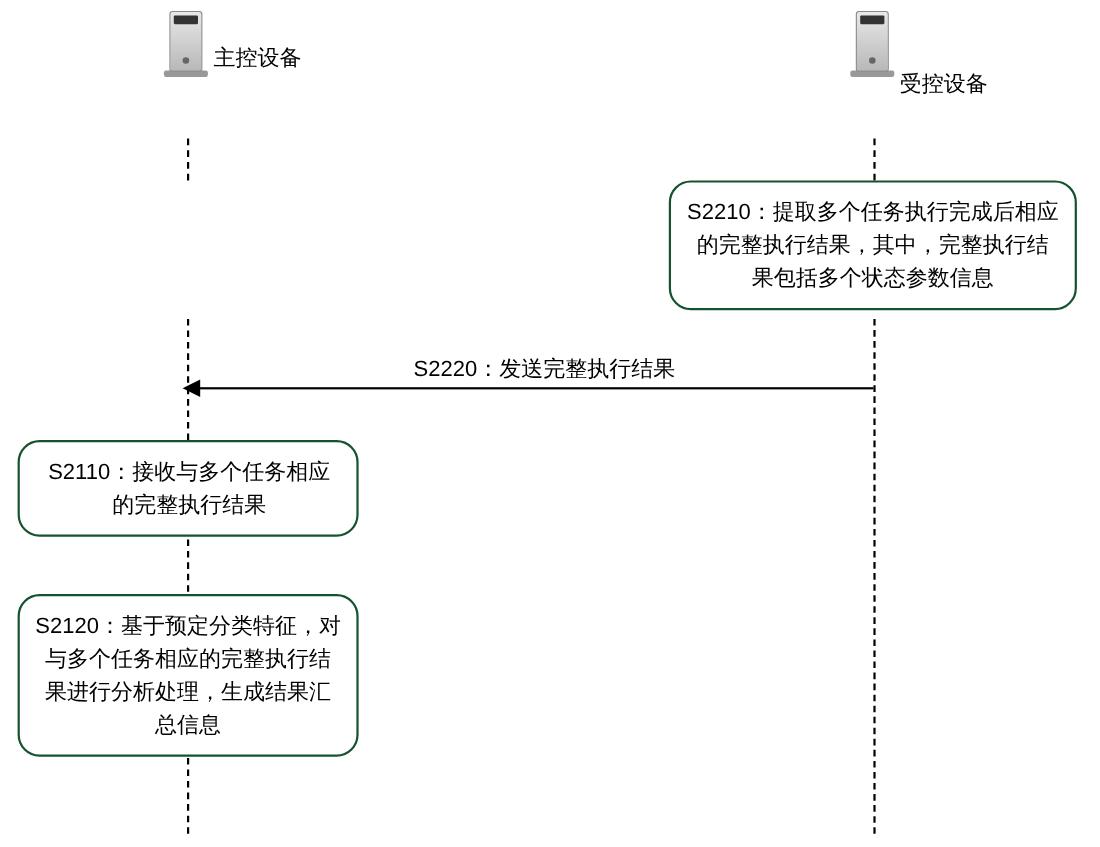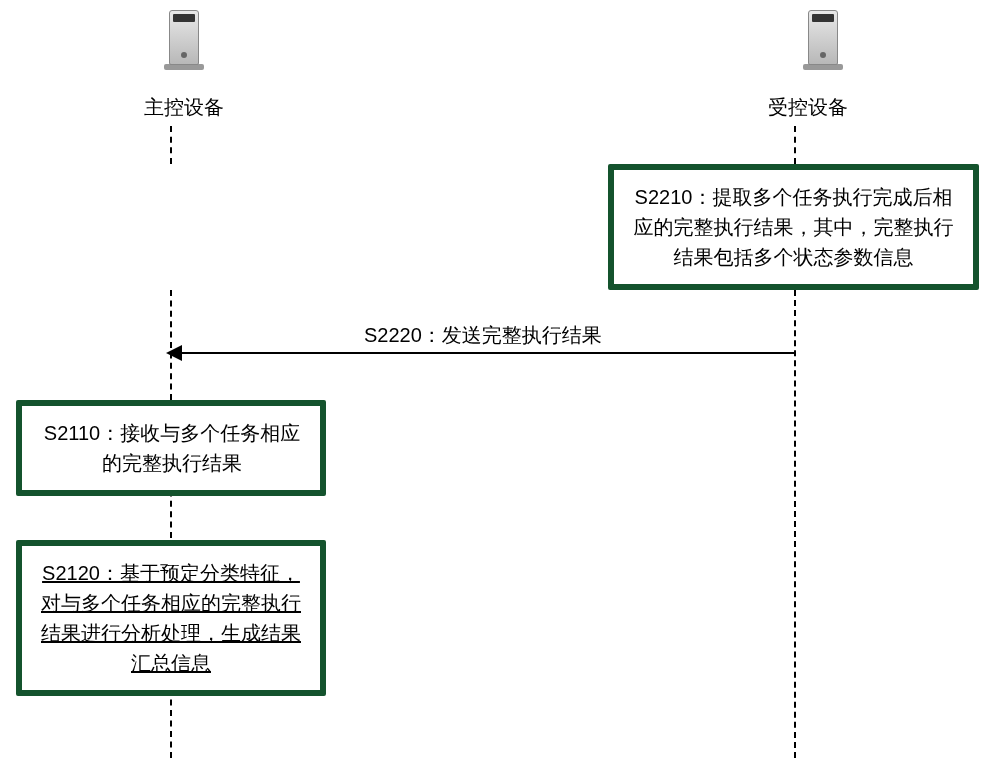--- a/index.html
+++ b/index.html
@@ -10,21 +10,21 @@
     body {
       width: 1000px;
       height: 770px;
       background: #fff;
       font-family: "SimSun", "Microsoft YaHei", sans-serif;
       position: relative;
     }
     .lifeline {
       position: absolute;
       display: flex;
-      flex-direction: column;
+      flex-direction: row;
       align-items: center;
     }
     .lifeline-left {
       left: 144px;
       top: 10px;
     }
     .lifeline-right {
       left: 768px;
       top: 10px;
       align-items: flex-end;
@@ -83,22 +83,22 @@
       border-left: 2px dashed #000;
     }
     .dash-left-1 { left: 170px; top: 126px; height: 38px; }
     .dash-left-2 { left: 170px; top: 290px; height: 110px; }
     .dash-left-3 { left: 170px; top: 480px; height: 58px; }
     .dash-left-4 { left: 170px; top: 668px; height: 90px; }
     .dash-right-1 { left: 794px; top: 126px; height: 38px; }
     .dash-right-2 { left: 794px; top: 290px; height: 468px; }
     .box {
       position: absolute;
-      border: 6px solid #14532d;
-      border-radius: 2px;
+      border: 2px solid #14532d;
+      border-radius: 20px;
       background: #fff;
       padding: 12px 14px;
       font-size: 20px;
       line-height: 1.5;
       text-align: center;
     }
     .box-s2210 {
       left: 608px;
       top: 164px;
       width: 371px;
@@ -106,21 +106,20 @@
     .box-s2110 {
       left: 16px;
       top: 400px;
       width: 310px;
       padding-left: 16px;
     }
     .box-s2120 {
       left: 16px;
       top: 540px;
       width: 310px;
-      text-decoration: underline;
     }
     .arrow-line {
       position: absolute;
       height: 0;
       border-top: 2px solid #000;
     }
     .arrow-main {
       left: 180px;
       top: 352px;
       width: 614px;
@@ -137,21 +136,21 @@
       left: 166px;
       top: 345px;
     }
     .arrow-label {
       position: absolute;
       font-size: 20px;
       background: #fff;
       padding: 0 4px;
     }
     .arrow-label-pos {
-      left: 360px;
+      left: 372px;
       top: 322px;
     }
   </style>
 </head>
 <body>
 
 <div class="lifeline lifeline-left">
   <div class="server-icon">
     <div class="server-tower"></div>
     <div class="server-base"></div>

